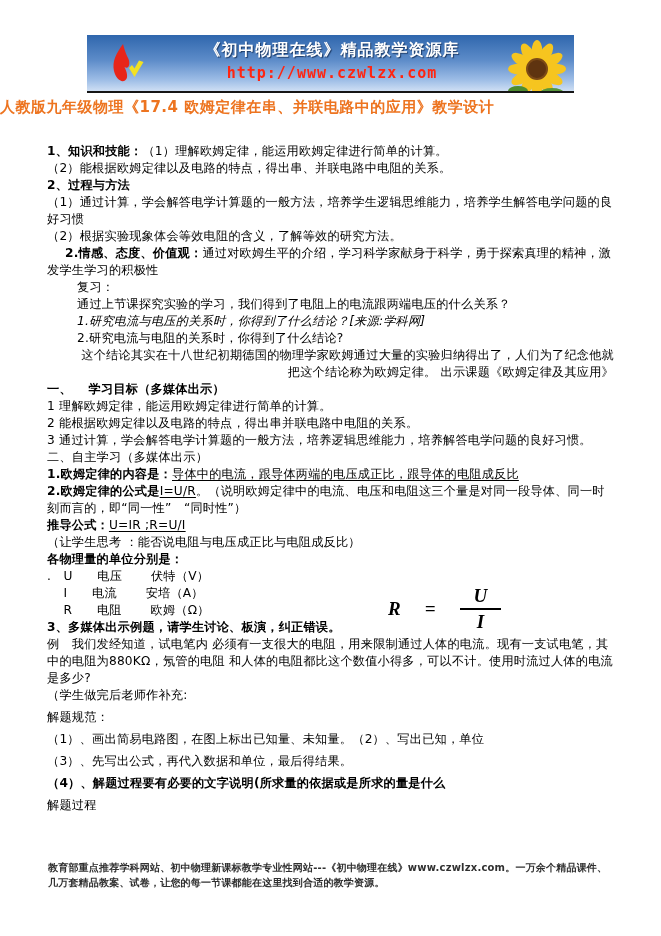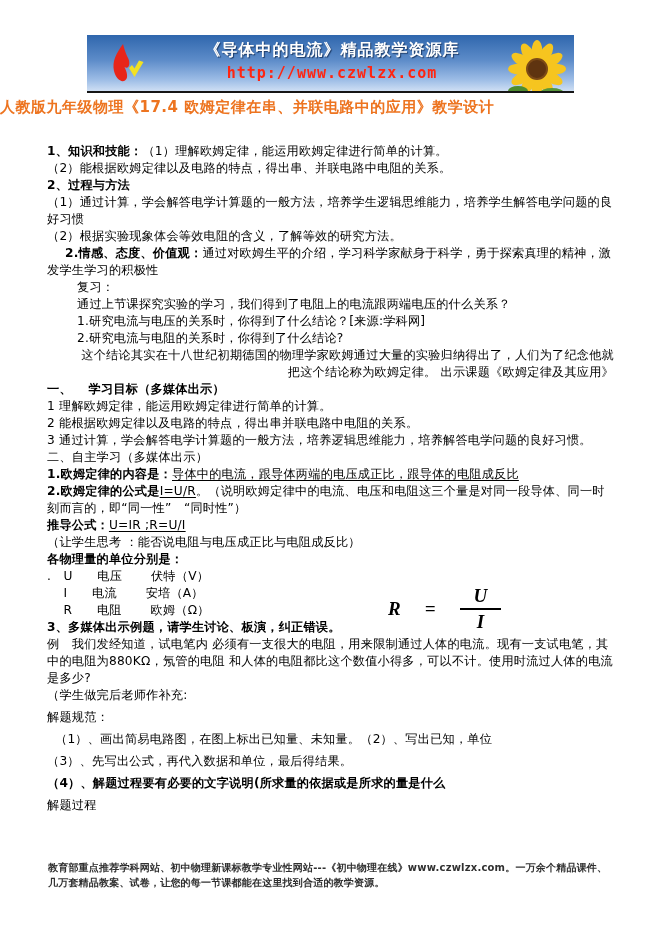--- a/index.html
+++ b/index.html
@@ -114,21 +114,21 @@
 <body>
 
 <div class="page">
 
   <div class="banner">
     <svg class="logo" viewBox="0 0 44 46" aria-hidden="true">
       <path d="M18 2 C11 12 7 19 9 29 C10.5 36 16 41 20 38.5 C24 36 21.5 29 19.5 25 C24 28 26.5 21 22 14 C20.5 10.5 19 6 18 2 Z" fill="#e8251a"></path>
       <path d="M24 26 l5.5 9 l9 -15 l-4.5 -1.5 l-4.5 8 l-2.5 -3.5 Z" fill="#f2e122"></path>
     </svg>
     <div class="banner-text">
-      <div class="site-title">《导体中的电流》精品教学资源库</div>
+      <div class="site-title">《初中物理在线》精品教学资源库</div>
       <div class="site-url">http://www.czwlzx.com</div>
     </div>
     <svg class="sunflower" viewBox="0 0 62 56" aria-hidden="true">
       <g fill="#f6c51f">
         <ellipse cx="31" cy="13" rx="5.5" ry="12"></ellipse>
         <ellipse cx="31" cy="13" rx="5.5" ry="12" transform="rotate(30 31 30)"></ellipse>
         <ellipse cx="31" cy="13" rx="5.5" ry="12" transform="rotate(60 31 30)"></ellipse>
         <ellipse cx="31" cy="13" rx="5.5" ry="12" transform="rotate(90 31 30)"></ellipse>
         <ellipse cx="31" cy="13" rx="5.5" ry="12" transform="rotate(120 31 30)"></ellipse>
         <ellipse cx="31" cy="13" rx="5.5" ry="12" transform="rotate(150 31 30)"></ellipse>
@@ -150,41 +150,41 @@
 
   <div class="doc">
       <p class="line"><span class="seg b">1、知识和技能：</span><span class="seg">（1）理解欧姆定律，能运用欧姆定律进行简单的计算。</span></p>
       <p class="line"><span class="seg">（2）能根据欧姆定律以及电路的特点，得出串、并联电路中电阻的关系。</span></p>
       <p class="line"><span class="seg b">2、过程与方法</span></p>
       <p class="line"><span class="seg">（1）通过计算，学会解答电学计算题的一般方法，培养学生逻辑思维能力，培养学生解答电学问题的良好习惯</span></p>
       <p class="line"><span class="seg">（2）根据实验现象体会等效电阻的含义，了解等效的研究方法。</span></p>
       <p class="line" style="text-indent: 18px;"><span class="seg b">2.情感、态度、价值观：</span><span class="seg">通过对欧姆生平的介绍，学习科学家献身于科学，勇于探索真理的精神，激发学生学习的积极性</span></p>
       <p class="line" style="text-indent: 30px;"><span class="seg">复习：</span></p>
       <p class="line" style="text-indent: 30px;"><span class="seg">通过上节课探究实验的学习，我们得到了电阻上的电流跟两端电压的什么关系？</span></p>
-      <p class="line" style="text-indent: 30px;"><span class="seg">1.研究电流与电压的关系时，你得到了什么结论？[来源:学科网]</span></p>
+      <p class="line" style="text-indent: 30px; font-style: italic;"><span class="seg">1.研究电流与电压的关系时，你得到了什么结论？[来源:学科网]</span></p>
       <p class="line" style="text-indent: 30px;"><span class="seg">2.研究电流与电阻的关系时，你得到了什么结论?</span></p>
       <p class="line" style="text-indent: 30px; text-align: right;"><span class="seg">这个结论其实在十八世纪初期德国的物理学家欧姆通过大量的实验归纳得出了，人们为了纪念他就把这个结论称为欧姆定律。 出示课题《欧姆定律及其应用》</span></p>
       <p class="line"><span class="seg b">一、　 学习目标（多媒体出示）</span></p>
       <p class="line"><span class="seg">1 理解欧姆定律，能运用欧姆定律进行简单的计算。</span></p>
       <p class="line"><span class="seg">2 能根据欧姆定律以及电路的特点，得出串并联电路中电阻的关系。</span></p>
       <p class="line"><span class="seg">3 通过计算，学会解答电学计算题的一般方法，培养逻辑思维能力，培养解答电学问题的良好习惯。</span></p>
       <p class="line"><span class="seg">二、自主学习（多媒体出示）</span></p>
       <p class="line"><span class="seg b">1.欧姆定律的内容是：</span><span class="seg u">导体中的电流，跟导体两端的电压成正比，跟导体的电阻成反比</span></p>
       <p class="line"><span class="seg b">2.欧姆定律的公式是</span><span class="seg u">I=U/R</span><span class="seg">。（说明欧姆定律中的电流、电压和电阻这三个量是对同一段导体、同一时刻而言的，即“同一性”　“同时性”）</span></p>
       <p class="line"><span class="seg b">推导公式：</span><span class="seg u">U=IR ;R=U/I</span></p>
       <p class="line"><span class="seg">（让学生思考 ：能否说电阻与电压成正比与电阻成反比）</span></p>
       <p class="line"><span class="seg b">各物理量的单位分别是：</span></p>
       <p class="line"><span class="seg">.　U　　电压　　 伏特（V）</span></p>
       <p class="line"><span class="seg">　 I　　电流　　 安培（A）</span></p>
       <p class="line"><span class="seg">　 R　　电阻　　 欧姆（Ω）</span></p>
       <p class="line"><span class="seg b">3、多媒体出示例题，请学生讨论、板演，纠正错误。</span></p>
       <p class="line"><span class="seg">例　我们发经知道，试电笔内 必须有一支很大的电阻，用来限制通过人体的电流。现有一支试电笔，其中的电阻为880KΩ，氖管的电阻 和人体的电阻都比这个数值小得多，可以不计。使用时流过人体的电流是多少?</span></p>
       <p class="line"><span class="seg">（学生做完后老师作补充:</span></p>
       <p class="line" style="margin-top: 5px;"><span class="seg">解题规范：</span></p>
-      <p class="line" style="margin-top: 5px; margin-left: 8px;"><span class="seg">（1）、画出简易电路图，在图上标出已知量、未知量。（2）、写出已知，单位</span></p>
+      <p class="line" style="margin-top: 5px;"><span class="seg">（1）、画出简易电路图，在图上标出已知量、未知量。（2）、写出已知，单位</span></p>
       <p class="line" style="margin-top: 5px;"><span class="seg">（3）、先写出公式，再代入数据和单位，最后得结果。</span></p>
       <p class="line" style="margin-top: 5px; font-weight: bold;"><span class="seg">（4）、解题过程要有必要的文字说明(所求量的依据或是所求的量是什么</span></p>
       <p class="line" style="margin-top: 5px;"><span class="seg">解题过程</span></p>
     </div>
 
   <div class="formula">
     <span class="lhs">R</span>
     <span class="eq">=</span>
     <span class="frac">
       <span class="num">U</span>

